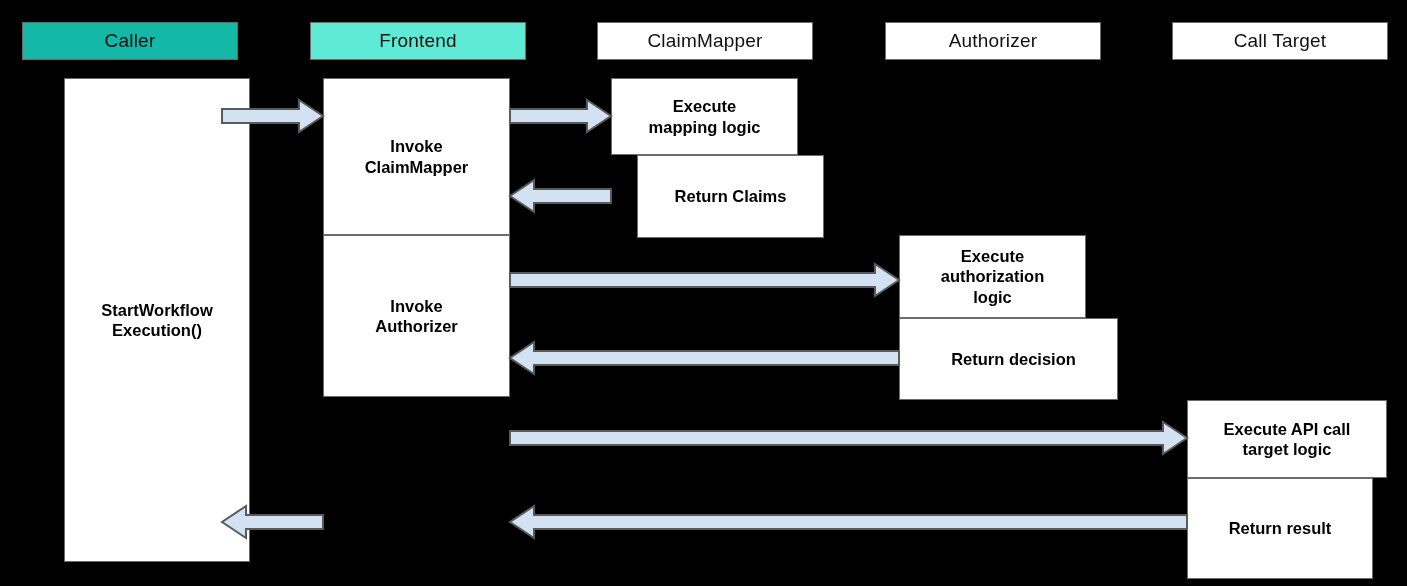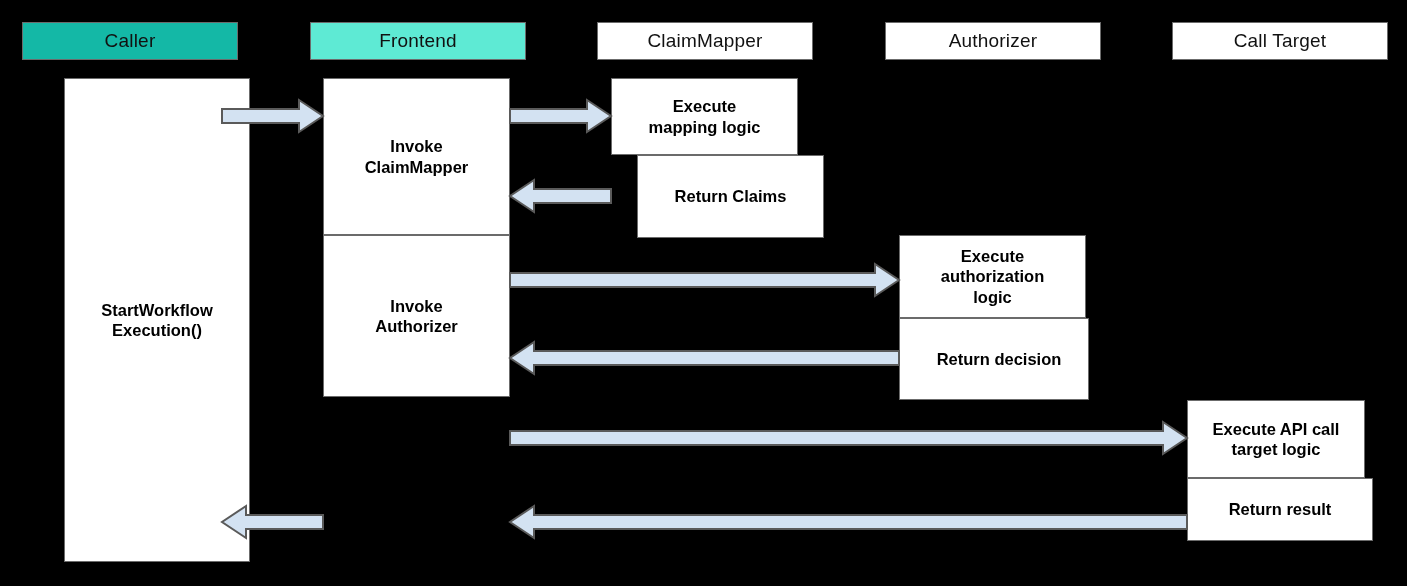--- a/index.html
+++ b/index.html
@@ -29,23 +29,23 @@
     <div class="lifeline-header" style="left: 310px; top: 22px; width: 216px; height: 38px; background: #5eead4; border-color: rgb(107, 107, 107); color: rgb(17, 17, 17);">Frontend</div>
     <div class="lifeline-header" style="left: 597px; top: 22px; width: 216px; height: 38px; background: rgb(255, 255, 255); border-color: rgb(107, 107, 107); color: rgb(17, 17, 17);">ClaimMapper</div>
     <div class="lifeline-header" style="left: 885px; top: 22px; width: 216px; height: 38px; background: rgb(255, 255, 255); border-color: rgb(107, 107, 107); color: rgb(17, 17, 17);">Authorizer</div>
     <div class="lifeline-header" style="left: 1172px; top: 22px; width: 216px; height: 38px; background: rgb(255, 255, 255); border-color: rgb(107, 107, 107); color: rgb(17, 17, 17);">Call Target</div>
     <div class="activation" style="left: 36px; top: 78px; width: 186px; height: 484px; background: rgb(255, 255, 255); border-color: rgb(107, 107, 107); color: rgb(0, 0, 0); margin-left: 28px;">StartWorkflow<br>Execution()</div>
     <div class="activation" style="left: 323px; top: 78px; width: 187px; height: 157px; background: rgb(255, 255, 255); border-color: rgb(107, 107, 107); color: rgb(0, 0, 0);">Invoke<br>ClaimMapper</div>
     <div class="activation" style="left: 323px; top: 235px; width: 187px; height: 162px; background: rgb(255, 255, 255); border-color: rgb(107, 107, 107); color: rgb(0, 0, 0);">Invoke<br>Authorizer</div>
     <div class="activation" style="left: 611px; top: 78px; width: 187px; height: 77px; background: rgb(255, 255, 255); border-color: rgb(107, 107, 107); color: rgb(0, 0, 0);">Execute<br>mapping logic</div>
     <div class="activation" style="left: 611px; top: 155px; width: 187px; height: 83px; background: rgb(255, 255, 255); border-color: rgb(107, 107, 107); color: rgb(0, 0, 0); margin-left: 26px;">Return Claims</div>
     <div class="activation" style="left: 899px; top: 235px; width: 187px; height: 83px; background: rgb(255, 255, 255); border-color: rgb(107, 107, 107); color: rgb(0, 0, 0);">Execute<br>authorization<br>logic</div>
-    <div class="activation" style="left: 899px; top: 318px; width: 190px; height: 82px; background: rgb(255, 255, 255); border-color: rgb(107, 107, 107); color: rgb(0, 0, 0); padding-left: 16px;">Return decision</div>
-    <div class="activation" style="left: 1187px; top: 400px; width: 178px; height: 78px; background: rgb(255, 255, 255); border-color: rgb(107, 107, 107); color: rgb(0, 0, 0); text-align: center;">Execute API call<br>target logic</div>
-    <div class="activation" style="left: 1187px; top: 478px; width: 186px; height: 63px; background: rgb(255, 255, 255); border-color: rgb(107, 107, 107); color: rgb(0, 0, 0);">Return result</div>
+    <div class="activation" style="left: 899px; top: 318px; width: 219px; height: 82px; background: rgb(255, 255, 255); border-color: rgb(107, 107, 107); color: rgb(0, 0, 0); padding-left: 16px;">Return decision</div>
+    <div class="activation" style="left: 1187px; top: 400px; width: 200px; height: 78px; background: rgb(255, 255, 255); border-color: rgb(107, 107, 107); color: rgb(0, 0, 0); text-align: center;">Execute API call<br>target logic</div>
+    <div class="activation" style="left: 1187px; top: 478px; width: 186px; height: 101px; background: rgb(255, 255, 255); border-color: rgb(107, 107, 107); color: rgb(0, 0, 0);">Return result</div>
     <div class="arrow" style="left: 222px; top: 100px; width: 101px; height: 32px;">
       <svg width="101" height="32" viewBox="0 0 101 32">
         <polygon points="0.00,8.96 77.00,8.96 77.00,0.00 101.00,16.00 77.00,32.00 77.00,23.04 0.00,23.04" fill="#d3e2f2" stroke="#5a5a5a" stroke-width="2" stroke-linejoin="miter"></polygon>
       </svg>
     </div>
     <div class="arrow" style="left: 510px; top: 100px; width: 101px; height: 32px;">
       <svg width="101" height="32" viewBox="0 0 101 32">
         <polygon points="0.00,8.96 77.00,8.96 77.00,0.00 101.00,16.00 77.00,32.00 77.00,23.04 0.00,23.04" fill="#d3e2f2" stroke="#5a5a5a" stroke-width="2" stroke-linejoin="miter"></polygon>
       </svg>
     </div>

